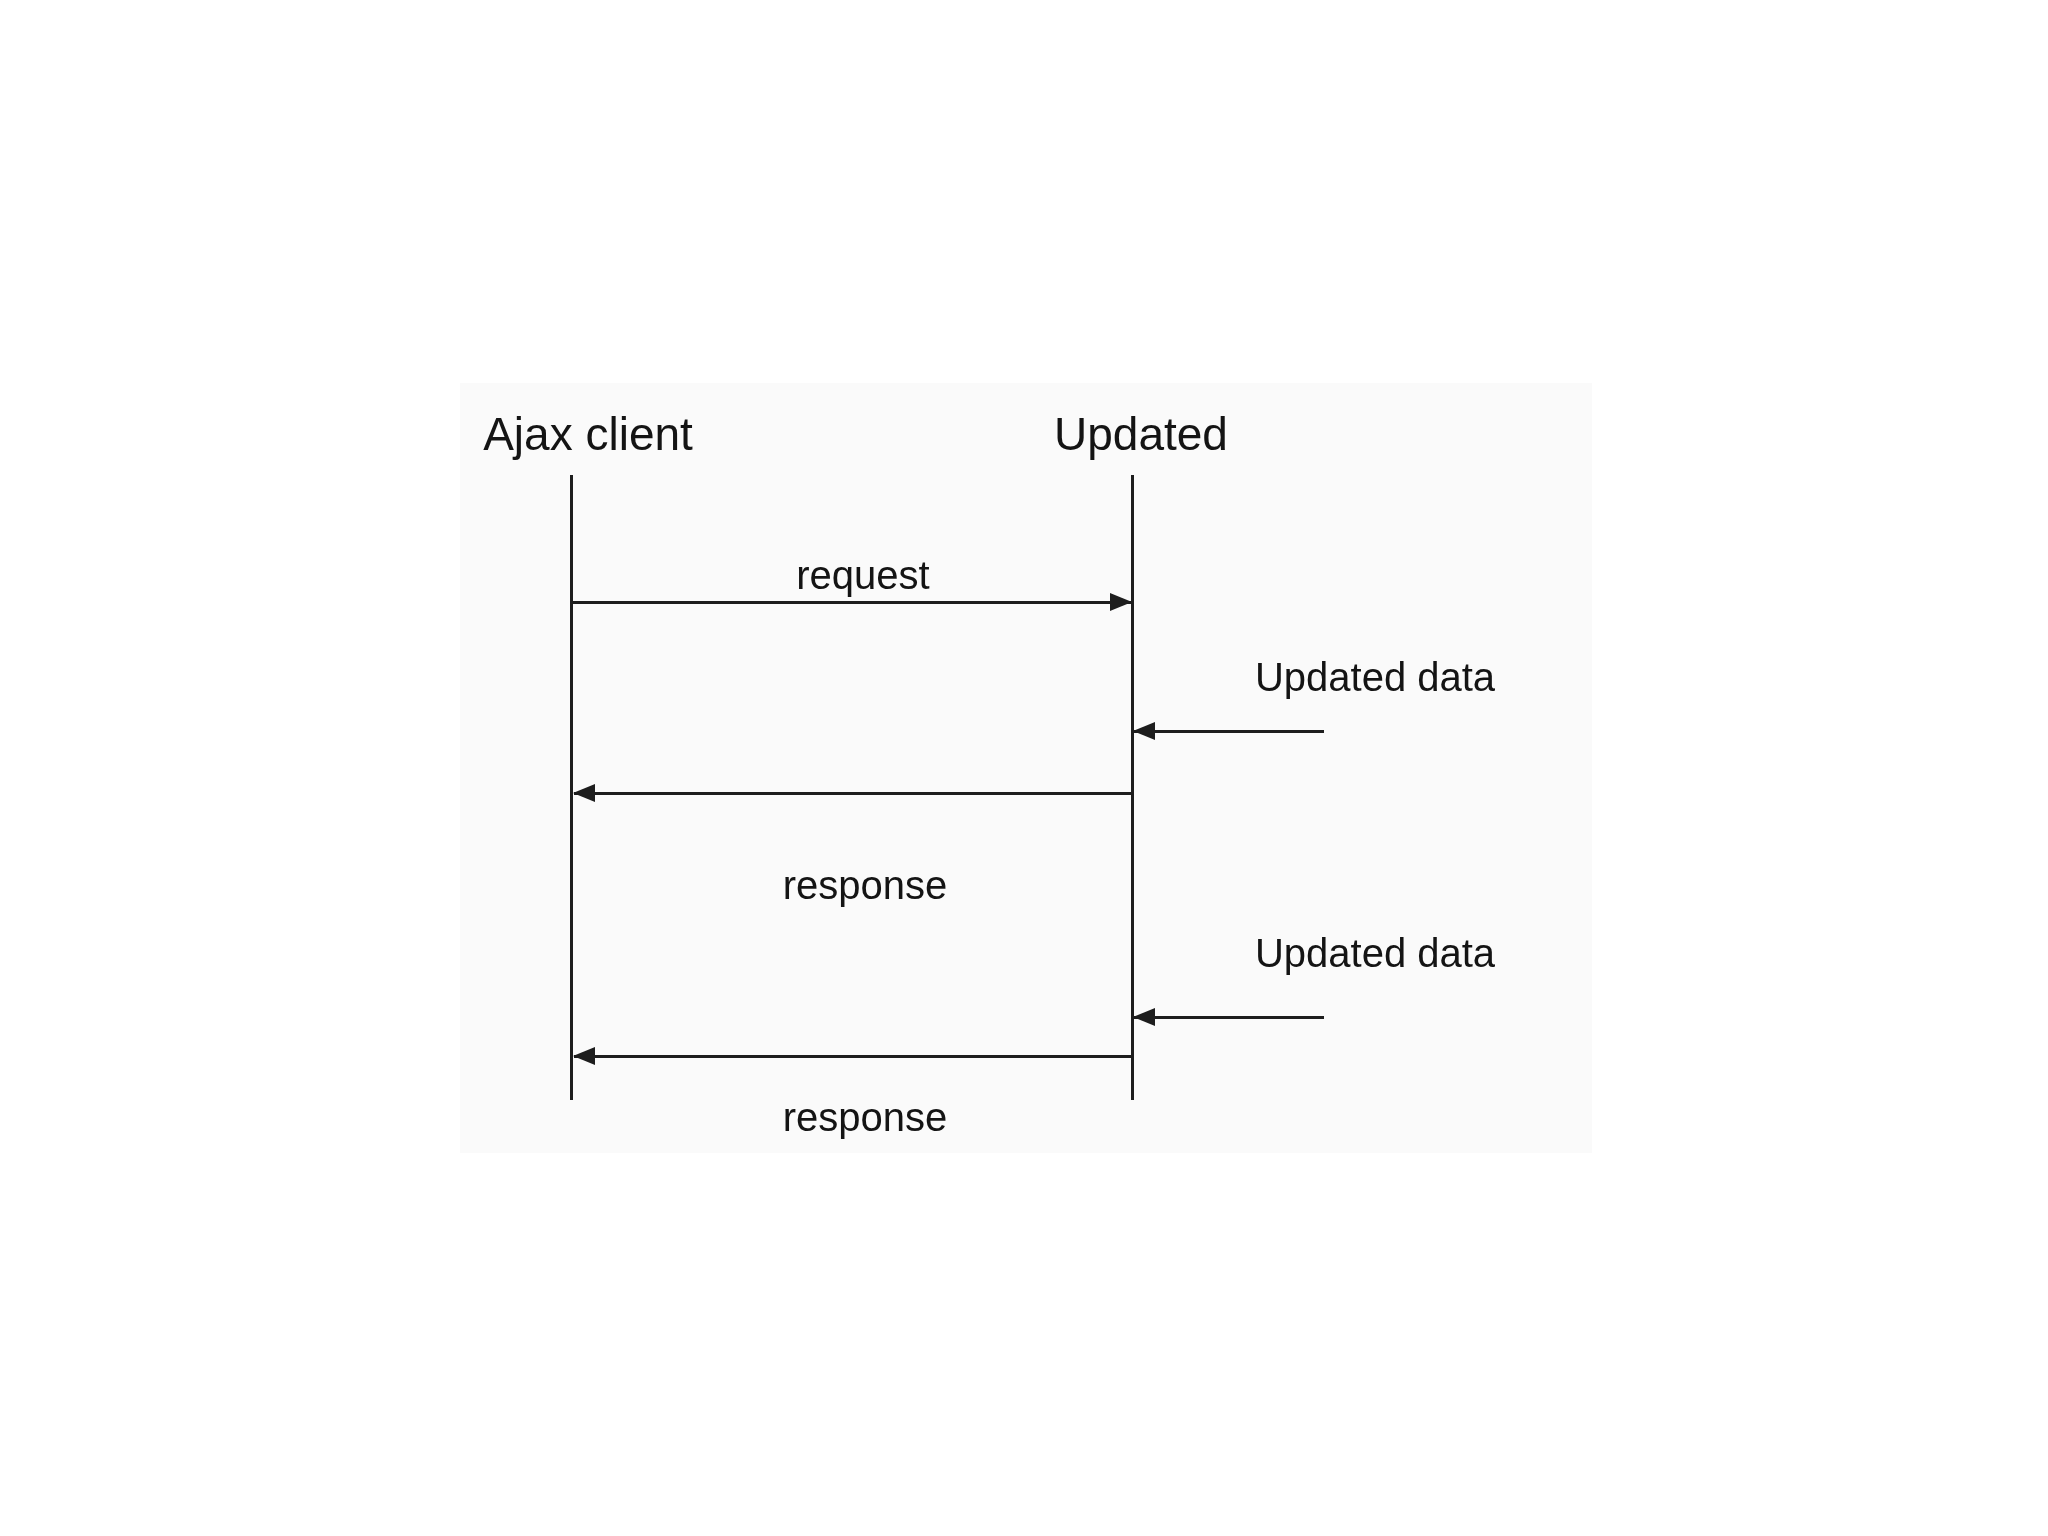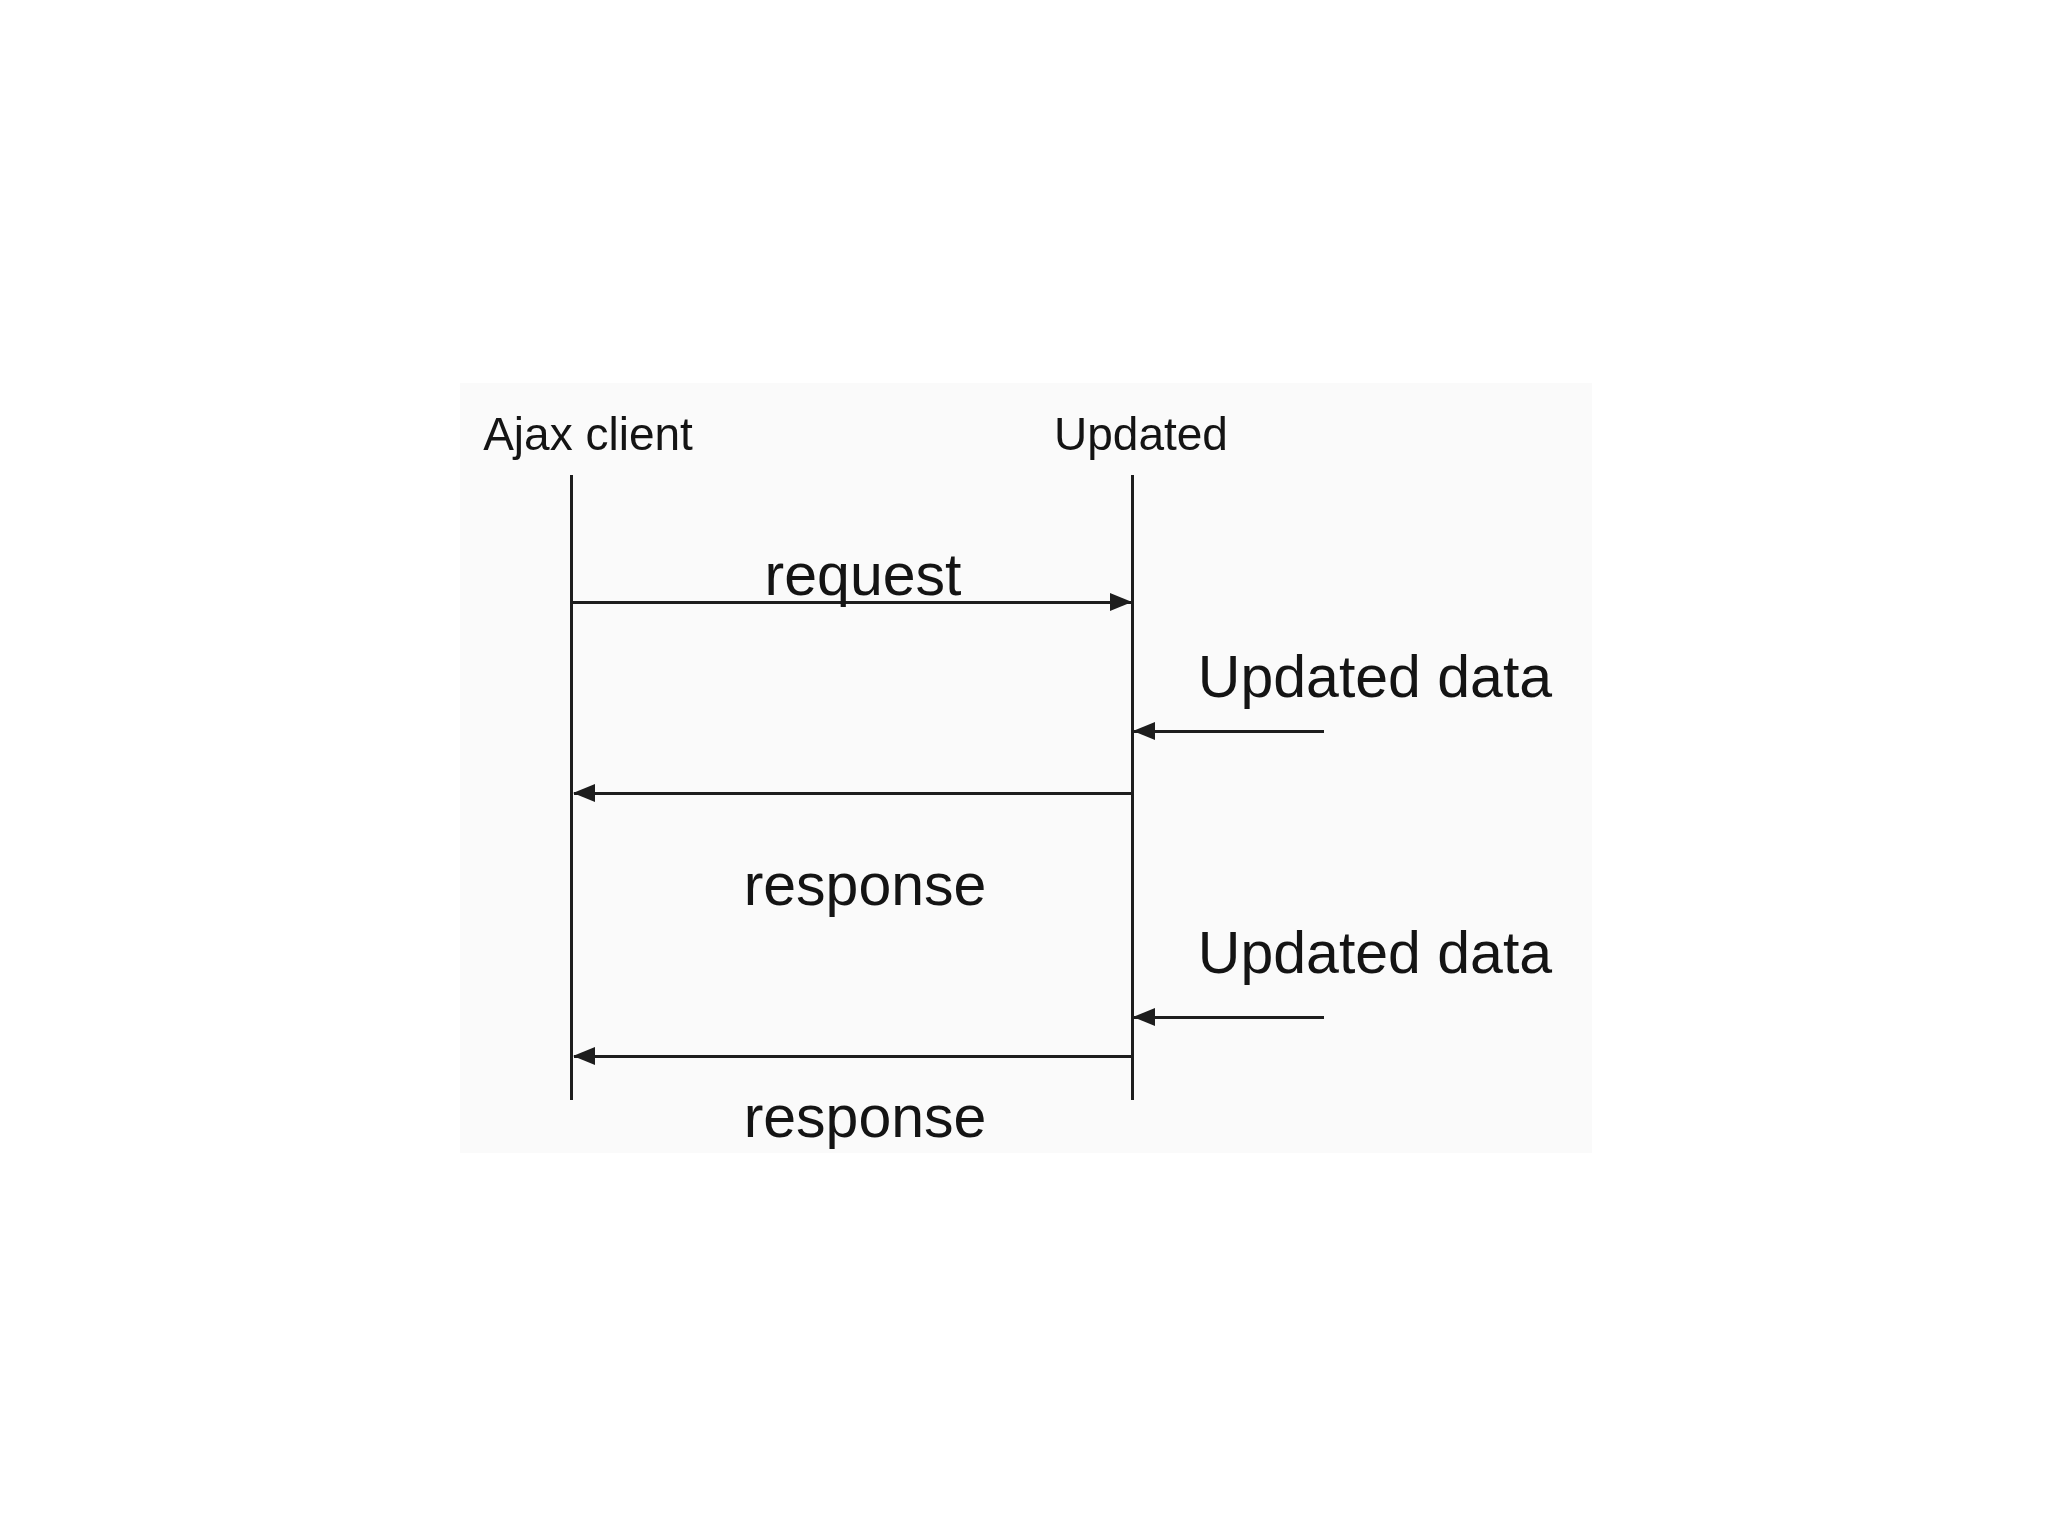--- a/index.html
+++ b/index.html
@@ -73,21 +73,21 @@
     border-left: 22px solid #1d1d1d;
   }
   .arrowhead.left {
     left: -1px;
     border-right: 22px solid #1d1d1d;
   }
 
   .msg-label {
     position: absolute;
     transform: translateX(-50%);
-    font-size: 59px;
+    font-size: 40px;
     line-height: 50px;
     color: #141414;
     white-space: nowrap;
   }
   .lbl-request   { left: 863px;  top: 550px; }
   .lbl-updated1  { left: 1375px; top: 652px; }
   .lbl-response1 { left: 865px;  top: 860px; }
   .lbl-updated2  { left: 1375px; top: 928px; }
   .lbl-response2 { left: 865px;  top: 1092px; }
 </style>

